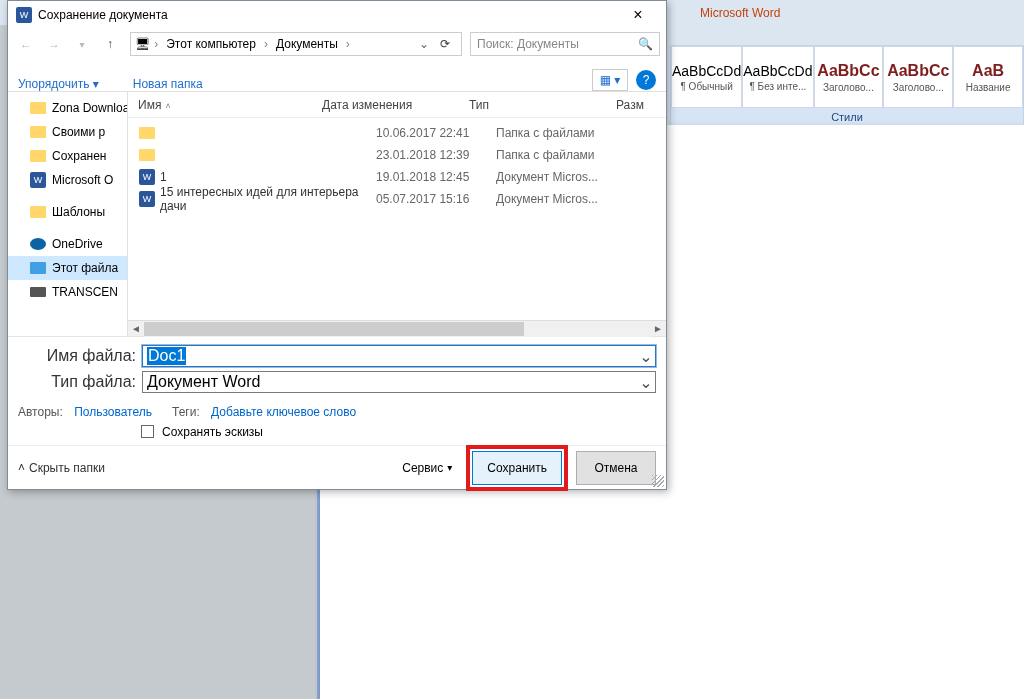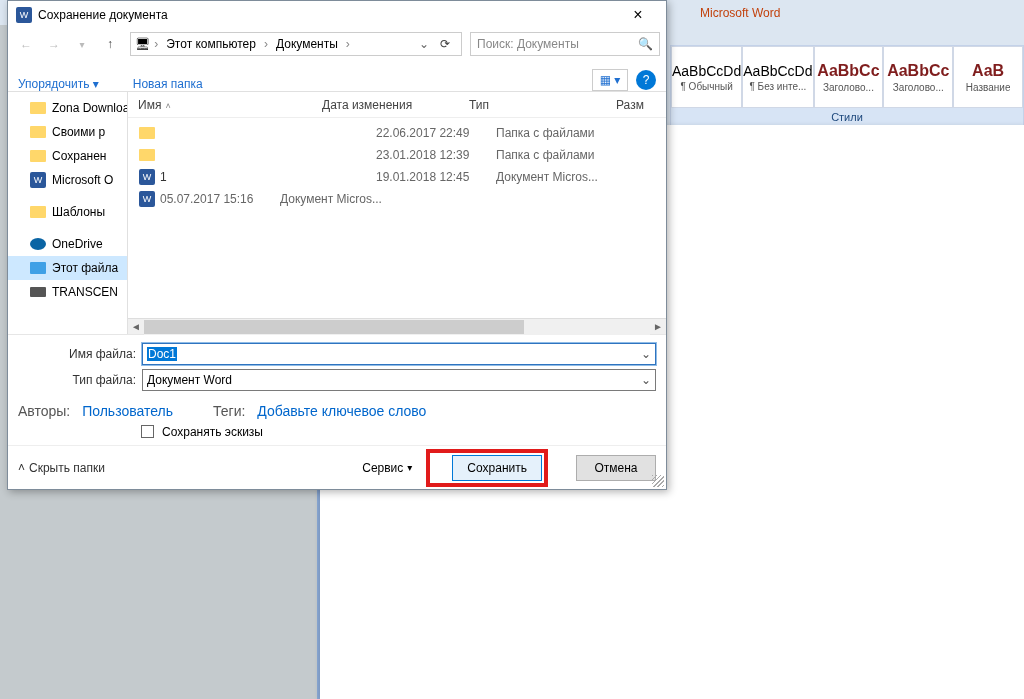--- a/index.html
+++ b/index.html
@@ -61,39 +61,39 @@
 .file-row .icon { width: 18px; display: flex; justify-content: center; margin-right: 4px; }
 .file-row span.name { flex: 1; }
 .file-row span.date { width: 120px; color: #666; }
 .file-row span.type { width: 120px; color: #666; }
 .file-row span.size { width: 40px; }
 .hscroll { height: 16px; background: #f0f0f0; border-top: 1px solid #ddd; display: flex; align-items: center; }
 .scroll-btn { width: 16px; height: 16px; display: flex; align-items: center; justify-content: center; color: #666; cursor: pointer; font-size: 10px; }
 .scroll-track { flex: 1; height: 16px; background: #f0f0f0; position: relative; }
 .scroll-thumb { position: absolute; left: 0; top: 1px; width: 380px; height: 14px; background: #cdcdcd; }
 
-.form-area { padding: 6px 10px 4px 10px; font-size: 12px; border-top: 1px solid #e6e6e6; }
+.form-area { padding: 6px 10px 4px 10px; font-size: 16px; border-top: 1px solid #e6e6e6; }
 .form-row { display: flex; align-items: center; height: 26px; gap: 6px; }
 .form-row label { width: 118px; text-align: right; color: #333; }
 .form-row .input, .form-row .select { flex: 1; height: 22px; border: 1px solid #7a7a7a; padding: 0 4px; display: flex; align-items: center; position: relative; }
 .form-row .input.highlight { border: 1px solid #2f74c0; outline: 1px solid #90bce6; }
 .form-row .input .sel { background: #0078d7; color: #fff; padding: 0 1px; }
 .form-row .select .arrow, .form-row .input .arrow { position: absolute; right: 0; top: 0; width: 18px; height: 100%; display: flex; align-items: center; justify-content: center; cursor: pointer; color: #555; }
 
-.meta-row { display: flex; padding: 6px 10px; font-size: 14px; gap: 40px; }
+.meta-row { display: flex; padding: 6px 10px; font-size: 12px; gap: 20px; }
 .meta-row .lbl { color: #555; width: 118px; text-align: right; margin-right: 8px; }
 .meta-row .val { color: #0066cc; cursor: pointer; }
 .chk-row { padding: 0 10px 6px 133px; font-size: 12px; display: flex; align-items: flex-start; gap: 8px; }
 .chk { width: 13px; height: 13px; border: 1px solid #666; cursor: pointer; }
 
 .btn-row { height: 44px; display: flex; align-items: center; padding: 0 10px; gap: 8px; font-size: 12px; border-top: 1px solid #eee; }
 .hide-folders { display: flex; align-items: center; gap: 4px; cursor: pointer; color: #333; }
 .btn-row .spacer { flex: 1; }
 .service { display: flex; align-items: center; gap: 4px; cursor: pointer; margin-right: 6px; }
-.btn { height: 26px; min-width: 80px; border: 1px solid #adadad; background: #e1e1e1; display: flex; align-items: center; justify-content: center; cursor: pointer; padding: 0 14px; margin-left: 20px; }
+.btn { height: 34px; min-width: 80px; border: 1px solid #adadad; background: #e1e1e1; display: flex; align-items: center; justify-content: center; cursor: pointer; padding: 0 14px; }
 .btn.primary { border: 1px solid #0078d7; background: #e5f1fb; }
 .highlight-box { border: 4px solid #e11b1b; padding: 2px; }
 .resize { position: absolute; right: 2px; bottom: 2px; width: 12px; height: 12px; background: repeating-linear-gradient(135deg,#aaa 0 1px,transparent 1px 3px); }
 </style>
 </head>
 <body>
 
 <div class="word-app">
   <div class="word-title">
     <span class="word-title-text">Microsoft Word</span>
@@ -207,21 +207,21 @@
         <span class="col-date">Дата изменения</span>
         <span class="col-type">Тип</span>
         <span class="col-size">Разм</span>
       </div>
       <div class="filelist" id="filelist">
           <div class="file-row">
             <span class="icon">
               <span class="folder-icon"></span>
             </span>
             <span class="name"></span>
-            <span class="date">22.06.2017 22:49</span>
+            <span class="date">10.06.2017 22:41</span>
             <span class="type">Папка с файлами</span>
             <span class="size"></span>
           </div>
           <div class="file-row">
             <span class="icon">
               <span class="folder-icon"></span>
             </span>
             <span class="name"></span>
             <span class="date">23.01.2018 12:39</span>
             <span class="type">Папка с файлами</span>
@@ -233,20 +233,21 @@
             </span>
             <span class="name">1</span>
             <span class="date">19.01.2018 12:45</span>
             <span class="type">Документ Micros...</span>
             <span class="size"></span>
           </div>
           <div class="file-row">
             <span class="icon">
               <span class="word-icon">W</span>
             </span>
+            <span class="name">15 интересных идей для интерьера дачи</span>
             <span class="date">05.07.2017 15:16</span>
             <span class="type">Документ Micros...</span>
             <span class="size"></span>
           </div>
         </div>
       <div class="hscroll">
         <div class="scroll-btn">◄</div>
         <div class="scroll-track">
             <div class="scroll-thumb"></div>
           </div>

